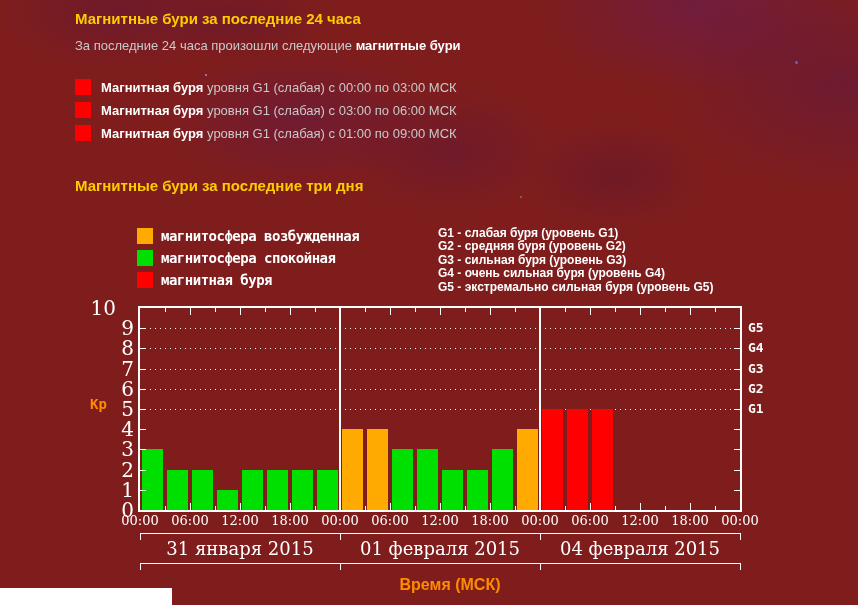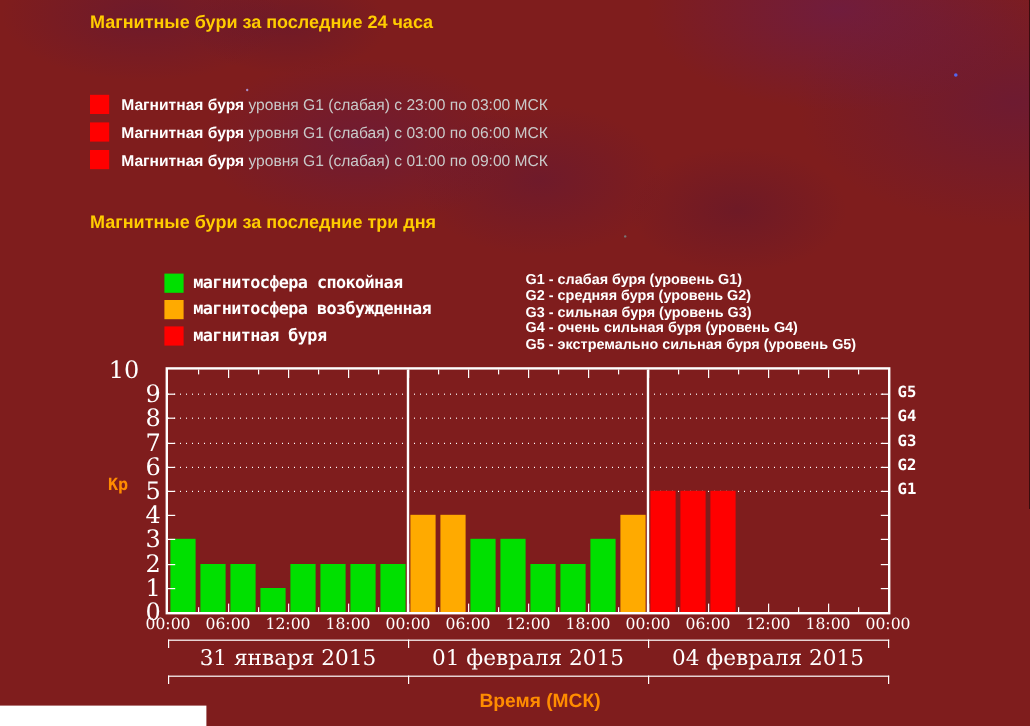--- a/index.html
+++ b/index.html
@@ -68,47 +68,48 @@
 <body>
 
 <div class="page">
   <div class="nebula"></div>
   <div class="star s1"></div>
   <div class="star s2"></div>
   <div class="star s3"></div>
 
   <h1 id="h24" class="h-main">Магнитные бури за последние 24 часа</h1>
 
+  <p class="subtitle"><span>За последние 24 часа произошли следующие</span> <b>магнитные бури</b></p>
 
   <div class="storm-list">
     <div class="storm-item">
       <span class="sq red"></span>
-      <span class="storm-text"><b>Магнитная буря</b> <span>уровня  G1 (слабая) с 23:00 по 03:00 МСК</span></span>
+      <span class="storm-text"><b>Магнитная буря</b> <span>уровня  G1 (слабая) с 00:00 по 03:00 МСК</span></span>
     </div>
     <div class="storm-item">
       <span class="sq red"></span>
       <span class="storm-text"><b>Магнитная буря</b> <span>уровня  G1 (слабая) с 03:00 по 06:00 МСК</span></span>
     </div>
     <div class="storm-item">
       <span class="sq red"></span>
       <span class="storm-text"><b>Магнитная буря</b> <span>уровня  G1 (слабая) с 01:00 по 09:00 МСК</span></span>
     </div>
   </div>
 
   <h1 id="h3d" class="h-main">Магнитные бури за последние три дня</h1>
 
   <div class="chart">
     <div class="legend">
       <div class="legend-row">
+        <span class="sq orange"></span>
+        <span class="legend-label">магнитосфера возбужденная</span>
+      </div>
+      <div class="legend-row">
         <span class="sq green"></span>
         <span class="legend-label">магнитосфера спокойная</span>
-      </div>
-      <div class="legend-row">
-        <span class="sq orange"></span>
-        <span class="legend-label">магнитосфера возбужденная</span>
       </div>
       <div class="legend-row">
         <span class="sq red"></span>
         <span class="legend-label">магнитная буря</span>
       </div>
     </div>
 
     <div class="gnotes">
       <div>G1 - слабая буря (уровень G1)</div>
       <div>G2 - средняя буря (уровень G2)</div>

